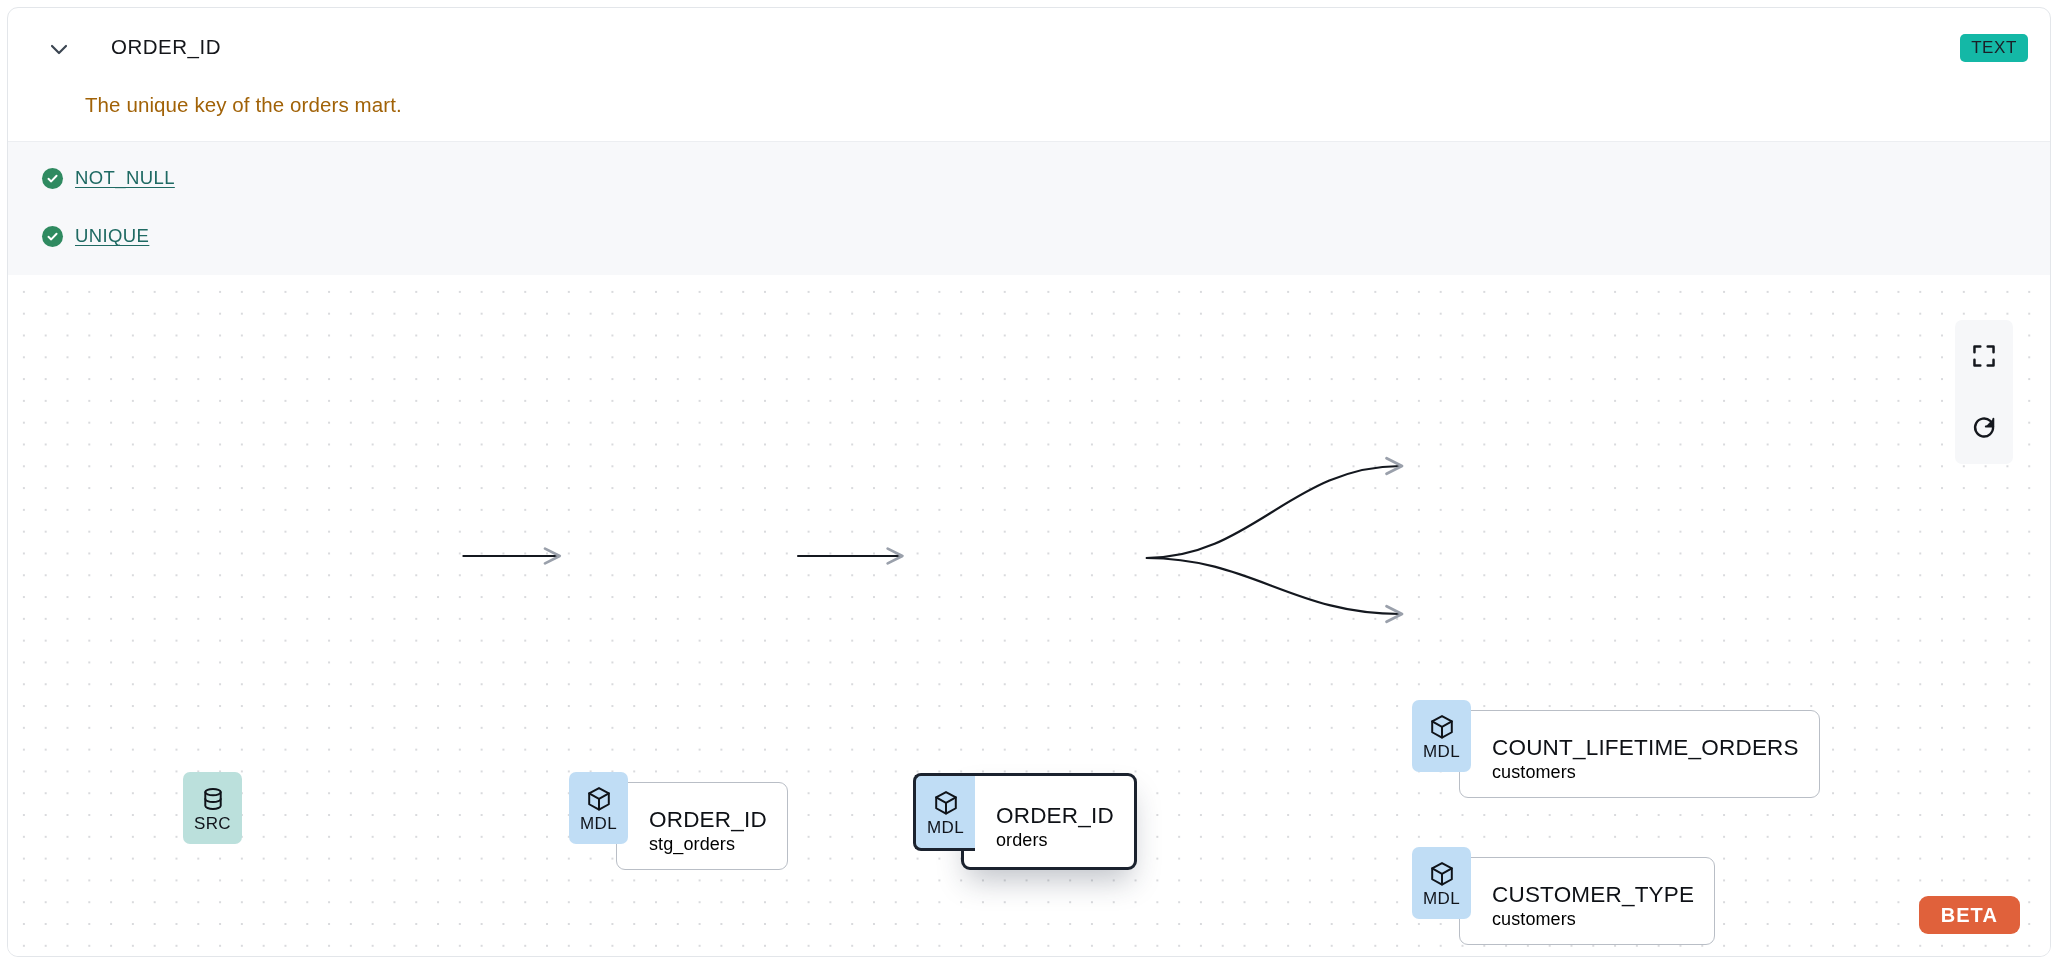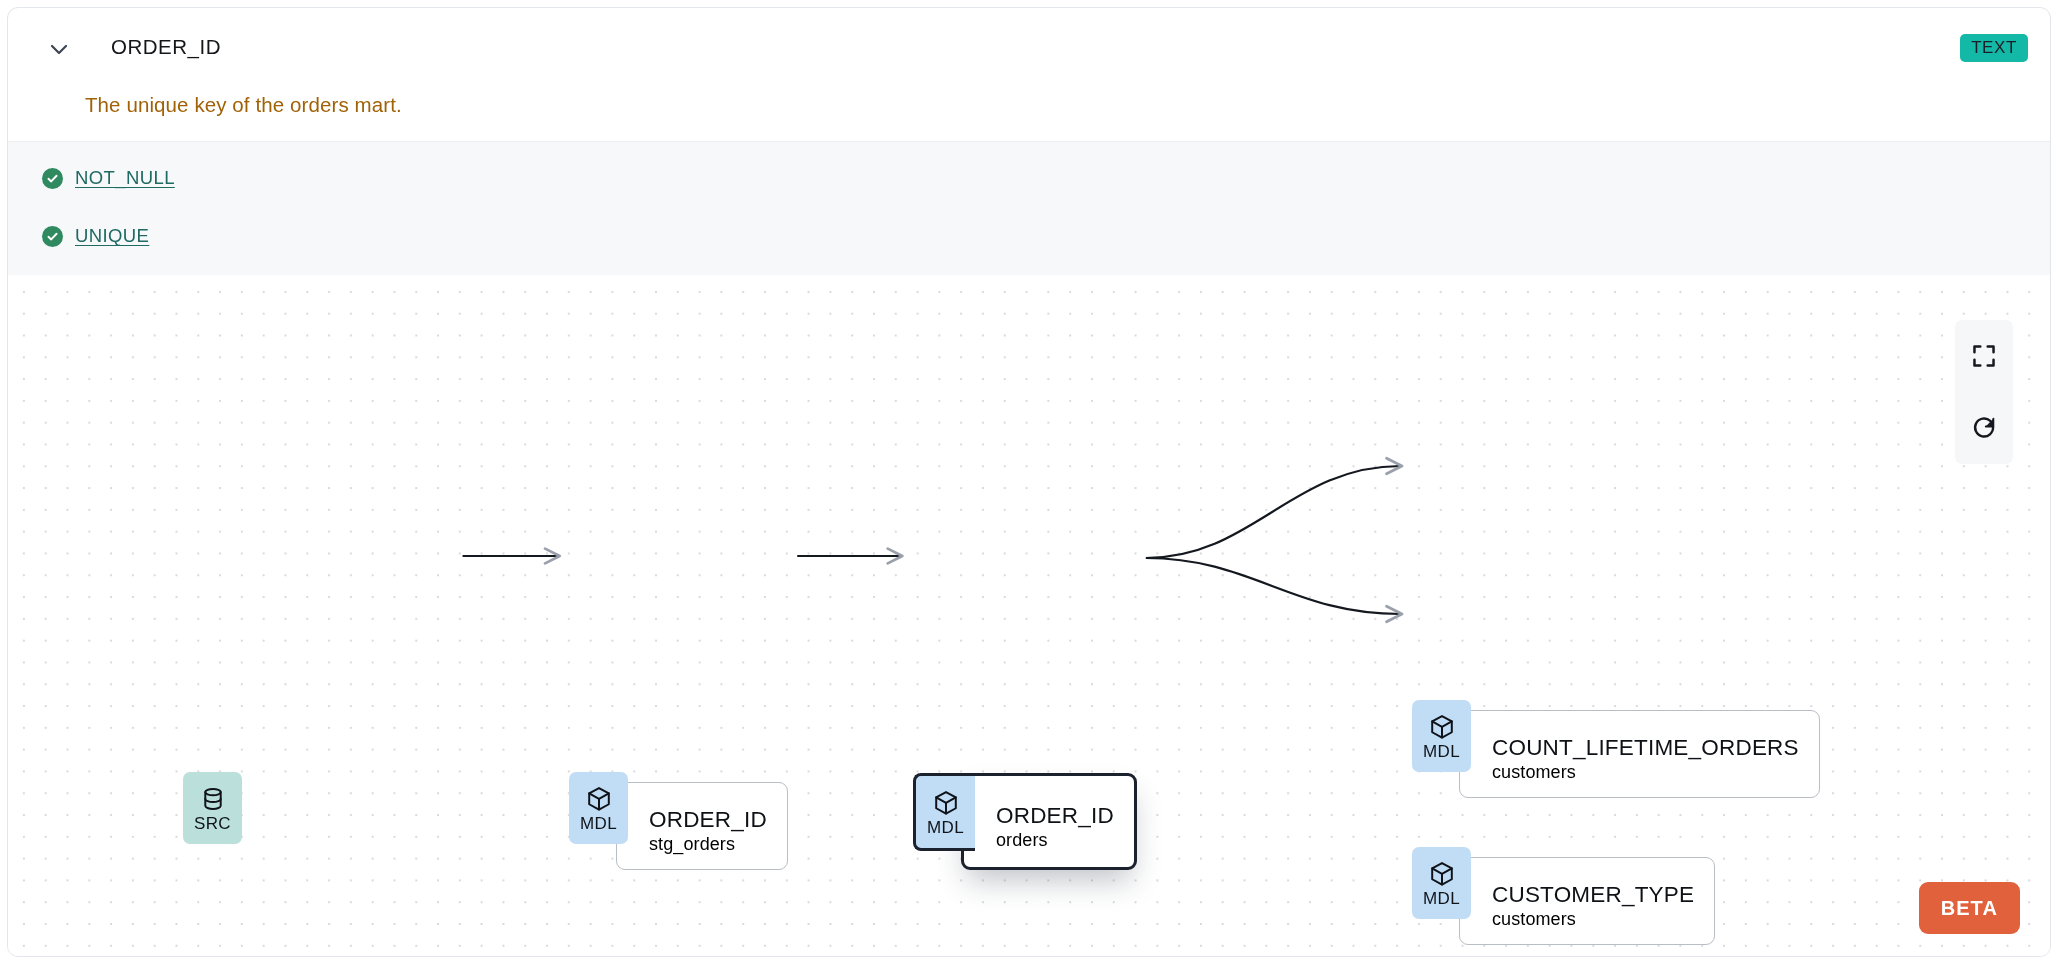--- a/index.html
+++ b/index.html
@@ -261,21 +261,21 @@
   
   .beta {
     position: absolute;
     right: 30px;
     bottom: 23px;
     background: #e0613b;
     color: #ffffff;
     font-size: 20px;
     font-weight: bold;
     letter-spacing: 1.1px;
-    padding: 16px 22px;
+    padding: 9px 22px;
     border-radius: 9px;
     line-height: 1;
     cursor: pointer;
   }
 </style>
 </head>
 <body>
 
 <div class="page">
   <div class="card">

